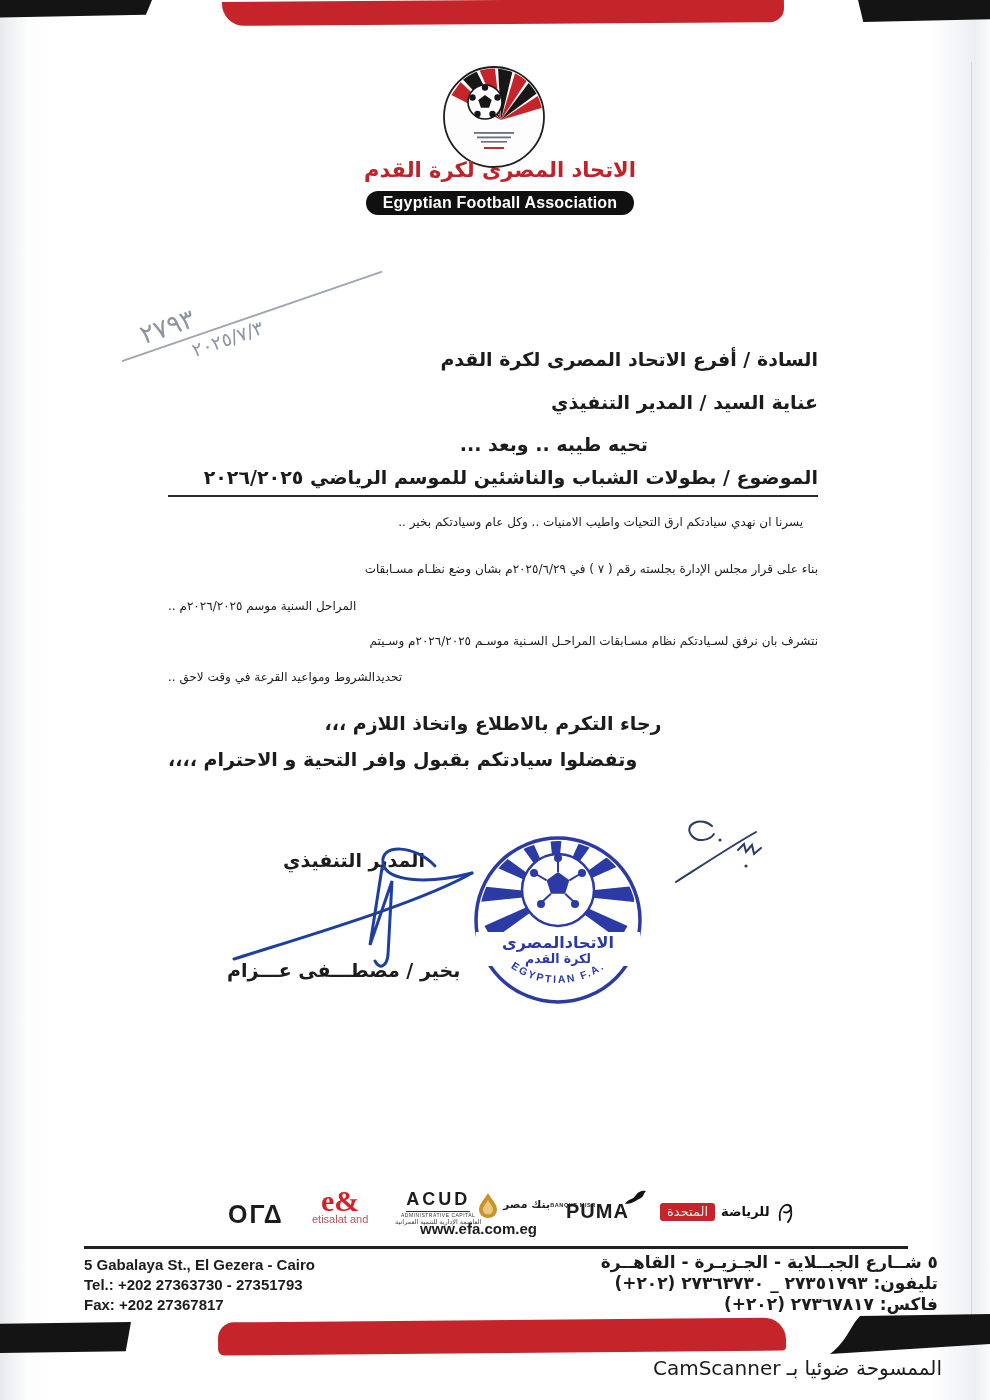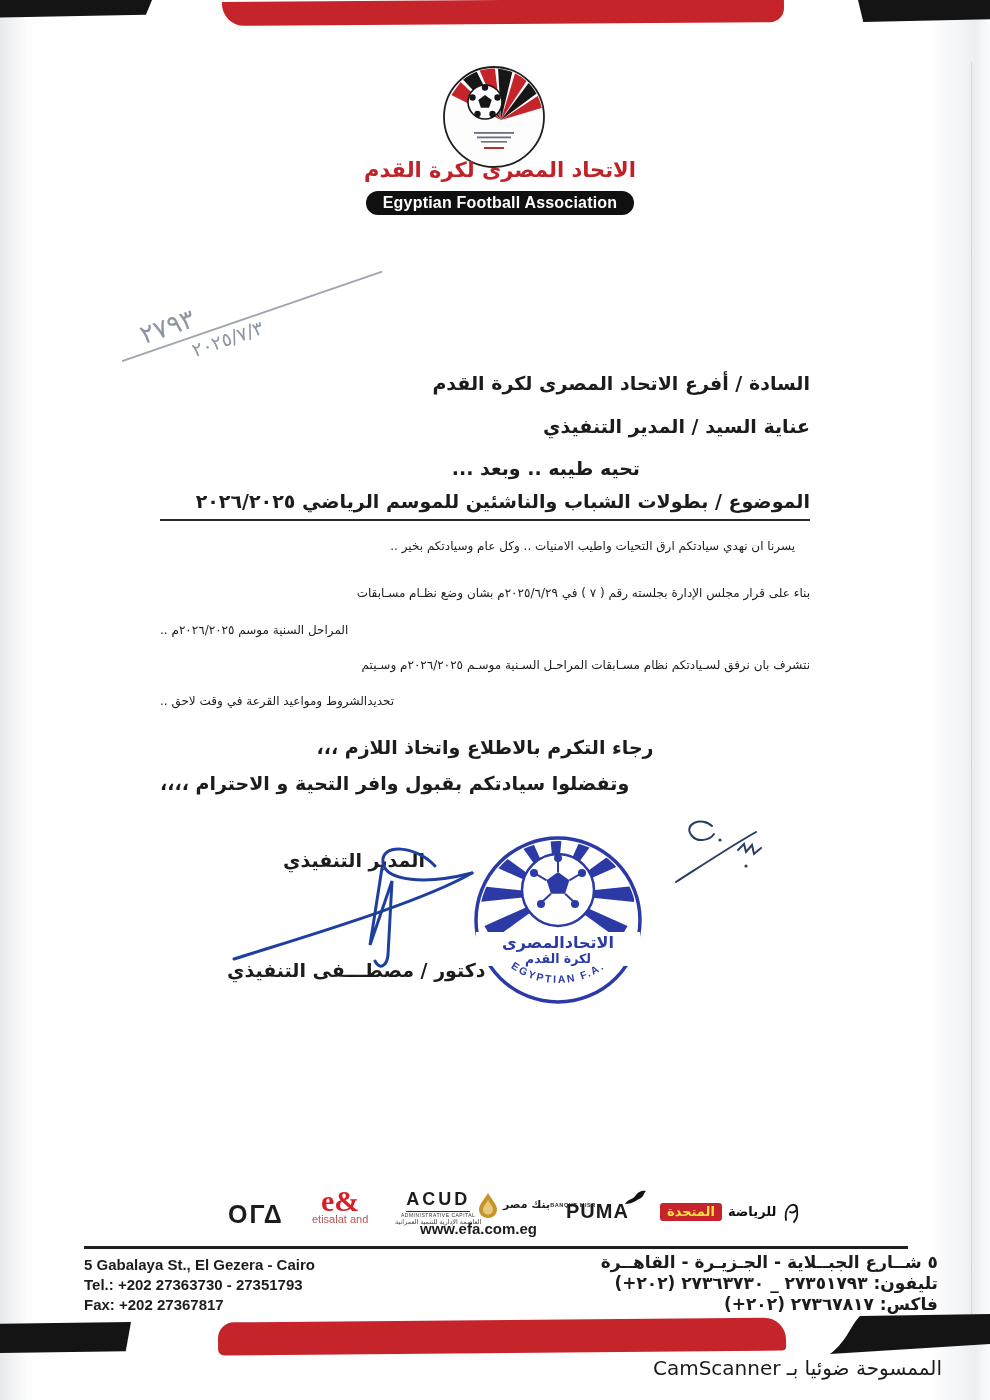--- a/index.html
+++ b/index.html
@@ -20,21 +20,21 @@
   #org-title-ar{left:320px;top:158px;width:360px;text-align:center;font-size:21px;font-weight:bold;color:#bf2329;}
   #org-banner{left:366px;top:191px;width:268px;height:24px;background:#101010;border-radius:15px;
               display:flex;align-items:center;justify-content:center;}
   #org-banner span{color:#fff;font-size:16px;font-weight:bold;font-family:"Liberation Sans",sans-serif;letter-spacing:.2px;}
   
   #ref{left:125px;top:283px;width:255px;transform:rotate(-19deg);color:#8d94a2;}
   #ref .num{font-size:26px;letter-spacing:5px;margin-left:14px;}
   #ref .line{border-top:2px solid #a0a6b0;margin:2px 0 1px -12px;width:108%;}
   #ref .date{font-size:19px;letter-spacing:2px;margin-left:58px;}
   
-  .lcol{left:160px;width:650px;margin-top:24px;}
+  .lcol{left:168px;width:650px;}
   .h-line{font-size:19px;font-weight:bold;}
   .b-line{font-size:12px;}
   .c-line{font-size:19px;font-weight:bold;text-align:center;}
   #subject{border-bottom:2px solid #2b2b2b;padding-bottom:7px;}
   
   #sig-title{left:283px;top:849px;font-size:19px;font-weight:bold;}
   #sig-name{left:227px;top:959px;font-size:19px;font-weight:bold;}
   
   .sponsor{display:flex;flex-direction:column;align-items:center;line-height:1.1;}
   #sp-ora{left:228px;top:1200px;font-size:25px;font-weight:800;letter-spacing:2px;font-family:"Liberation Sans",sans-serif;}
@@ -46,21 +46,21 @@
   #sp-acud .sub1{font-size:5px;letter-spacing:.5px;color:#333;margin-top:1px;}
   #sp-acud .sub2{font-size:6.5px;color:#444;direction:rtl;}
   #sp-banque{left:478px;top:1192px;flex-direction:row !important;gap:5px;align-items:center;}
   #sp-banque .txt{display:flex;flex-direction:row;align-items:center;}
   #sp-banque .ar{font-size:11px;font-weight:bold;direction:rtl;}
   #sp-banque .en{font-size:5.5px;font-weight:bold;letter-spacing:.6px;font-family:"Liberation Sans",sans-serif;}
   #sp-puma{left:566px;top:1200px;}
   #sp-puma .word{font-size:20px;font-weight:800;letter-spacing:1px;font-family:"Liberation Sans",sans-serif;}
   #sp-puma svg{position:absolute;right:-18px;top:-11px;}
   #sp-united{left:660px;top:1200px;flex-direction:row !important;gap:6px;align-items:center;}
-  #sp-united .box{background:#c5242a;color:#fde047;font-size:13px;font-weight:bold;padding:2px 7px;border-radius:3px;direction:rtl;}
+  #sp-united .box{background:#c5242a;color:#e5e5e5;font-size:13px;font-weight:normal;padding:2px 7px;border-radius:3px;direction:rtl;}
   #sp-united .word{font-size:13px;font-weight:bold;direction:rtl;color:#111;}
   
   #footer-rule{left:84px;top:1246px;width:824px;height:3px;background:#202020;}
   #addr-en{left:84px;top:1255px;font-family:"Liberation Sans",sans-serif;font-size:15px;font-weight:bold;line-height:20px;}
   #website{left:420px;top:1220px;font-family:"Liberation Sans",sans-serif;font-size:15px;font-weight:bold;}
   #addr-ar{right:52px;top:1252px;font-size:17px;font-weight:bold;line-height:21px;}
   #camscanner{right:48px;top:1356px;font-size:20px;color:#1b1b1b;}
 </style>
 </head>
 <body>
@@ -124,21 +124,21 @@
   <div class="abs rtl lcol c-line" style="top:748px;text-align:left">وتفضلوا سيادتكم بقبول وافر التحية و الاحترام ،،،،</div>
 
   <div class="abs rtl" id="sig-title">المدير التنفيذي</div>
   <svg class="abs" style="left:220px;top:833px" width="260" height="135" viewBox="0 0 260 135">
     <g fill="none" stroke="#1e3fa0" stroke-width="3" stroke-linecap="round">
       <path d="M215,33 C196,12 160,10 163,30 C166,48 205,52 252,40"></path>
       <path d="M252,40 C200,70 80,105 14,126"></path>
       <path d="M162,35 L150,112 L172,48 L168,122 C167,132 160,138 155,128"></path>
     </g>
   </svg>
-  <div class="abs rtl" id="sig-name">دكتور / مصطـــفى التنفيذي</div>
+  <div class="abs rtl" id="sig-name">بخير / مصطـــفى عـــزام</div>
 
   <svg class="abs" style="left:470px;top:832px" width="176" height="176" viewBox="0 0 176 176">
     <defs>
       <clipPath id="stampclip">
           <circle cx="88" cy="88" r="79"></circle>
         </clipPath>
       <path id="stamparc" d="M34,130 A80,80 0 0 0 142,130" fill="none"></path>
     </defs>
     <circle cx="88" cy="88" r="82" fill="none" stroke="#2b3aa5" stroke-width="3.5"></circle>
     <g clip-path="url(#stampclip)">

